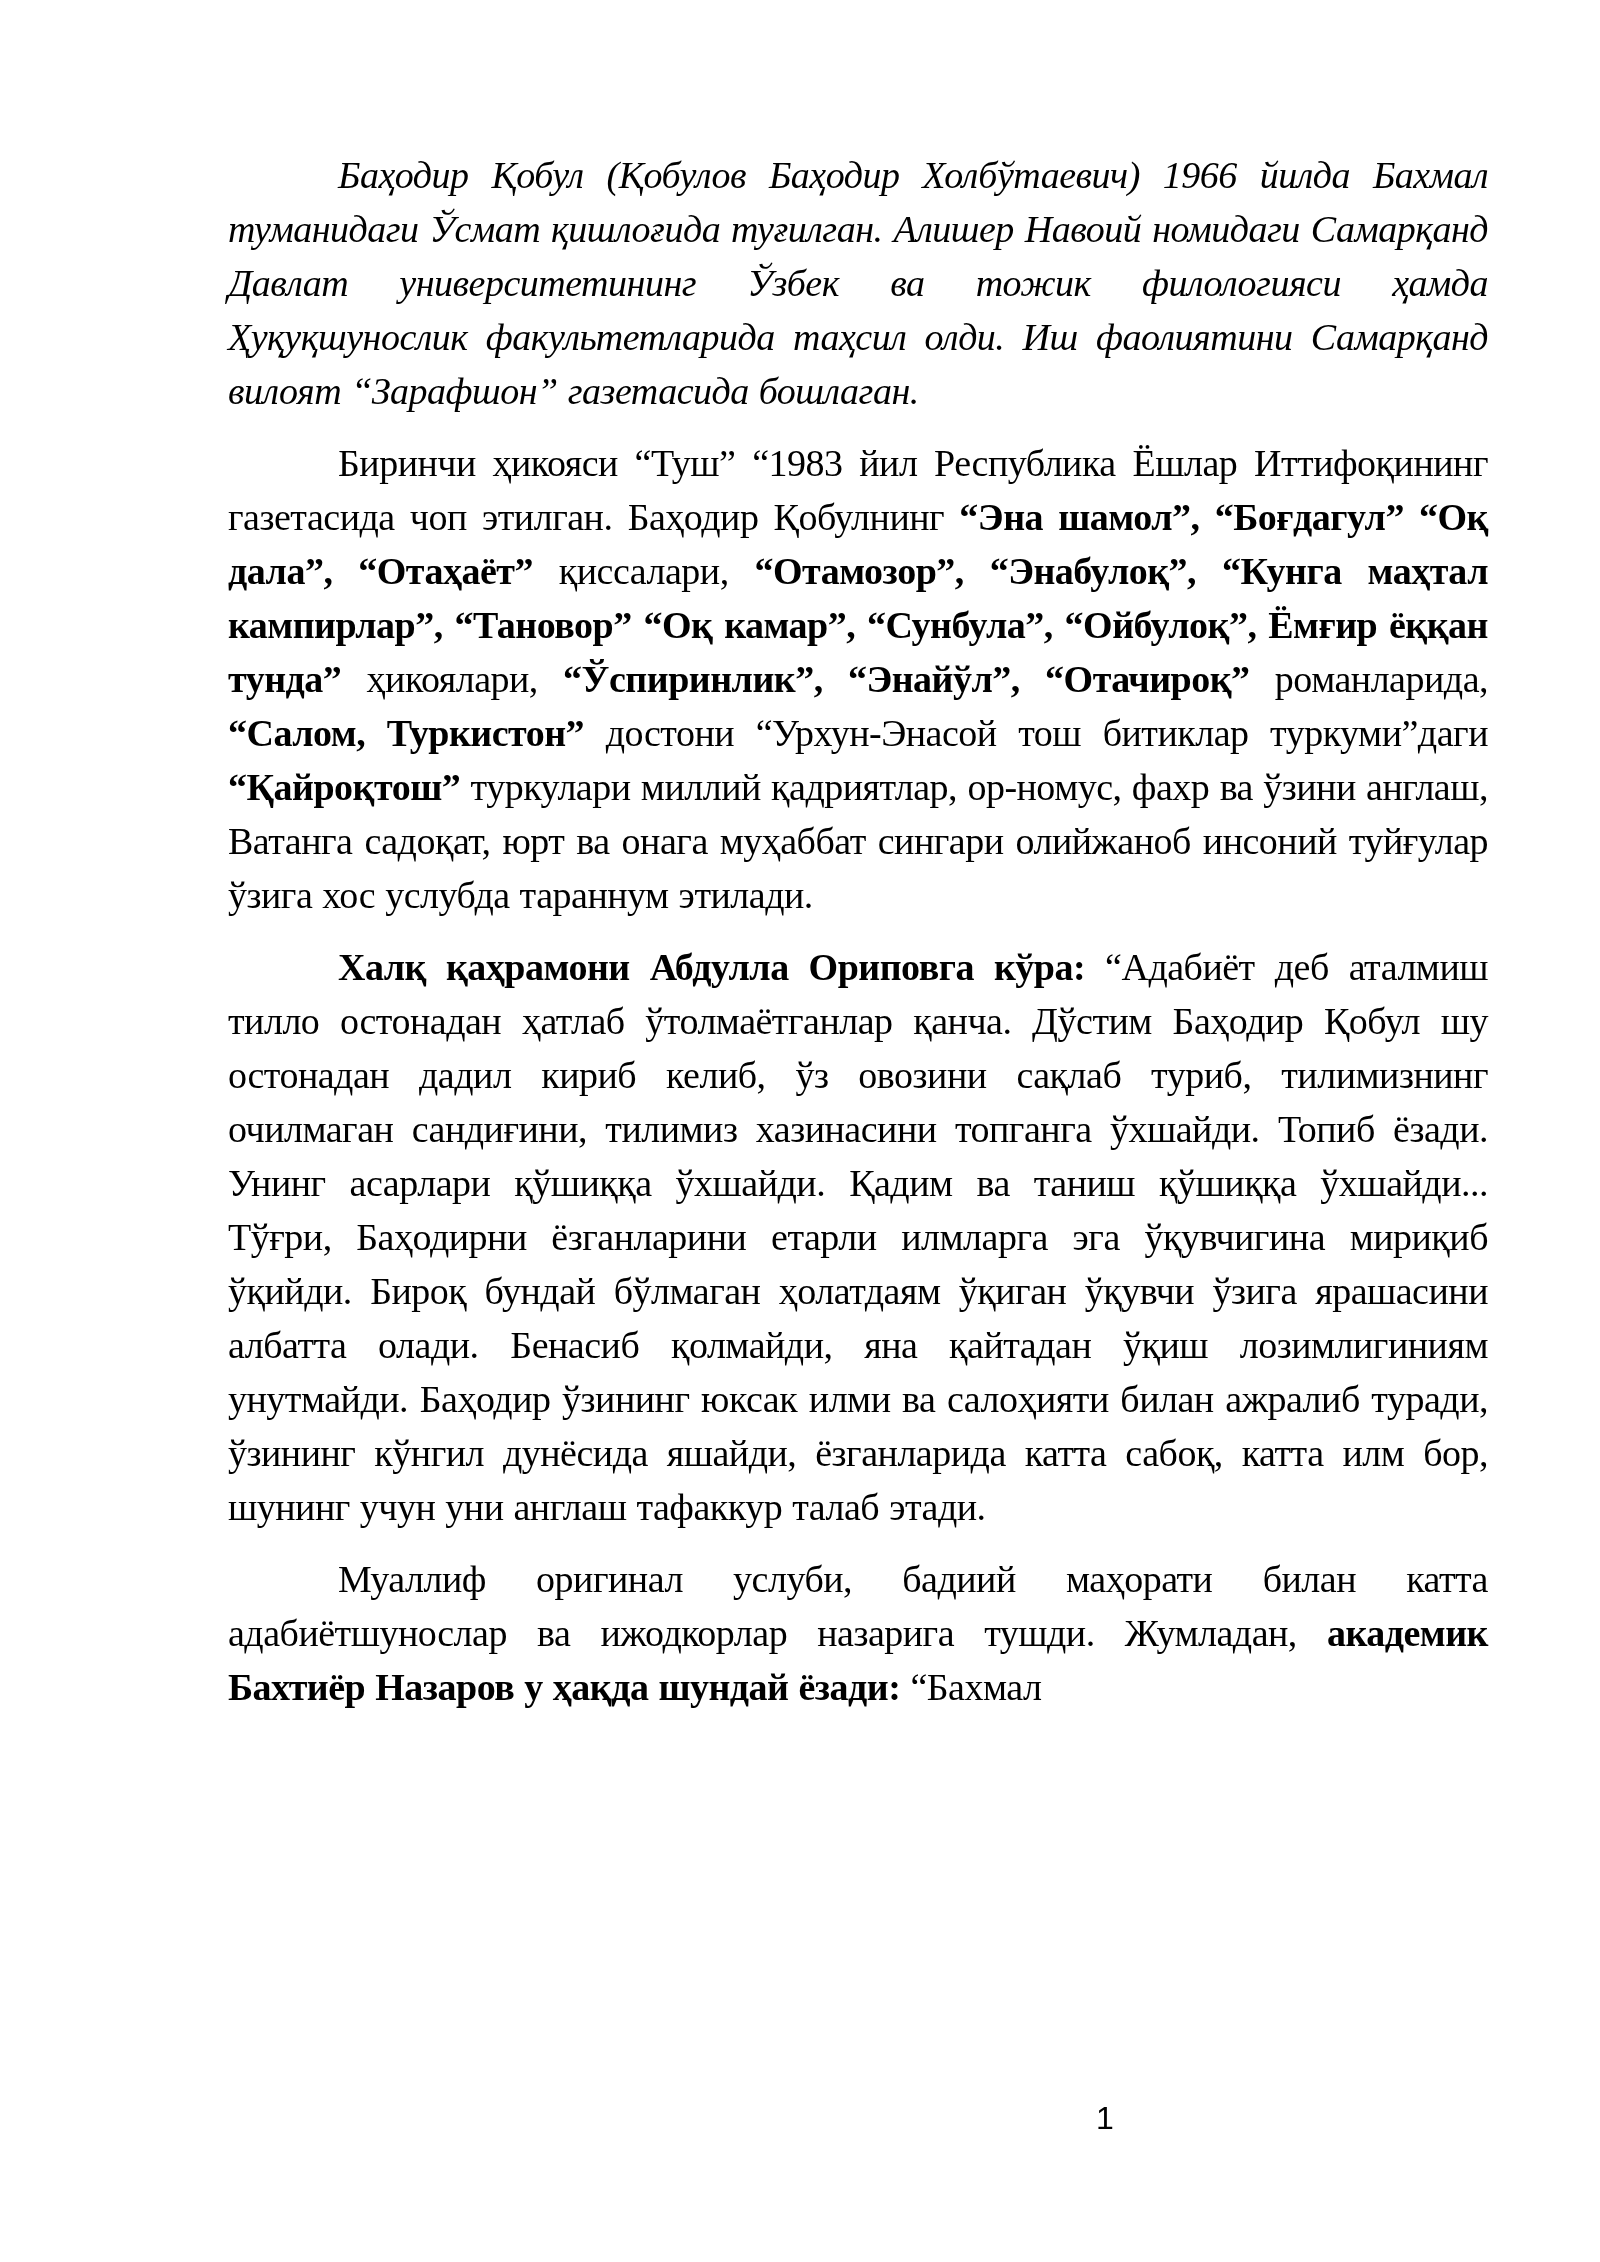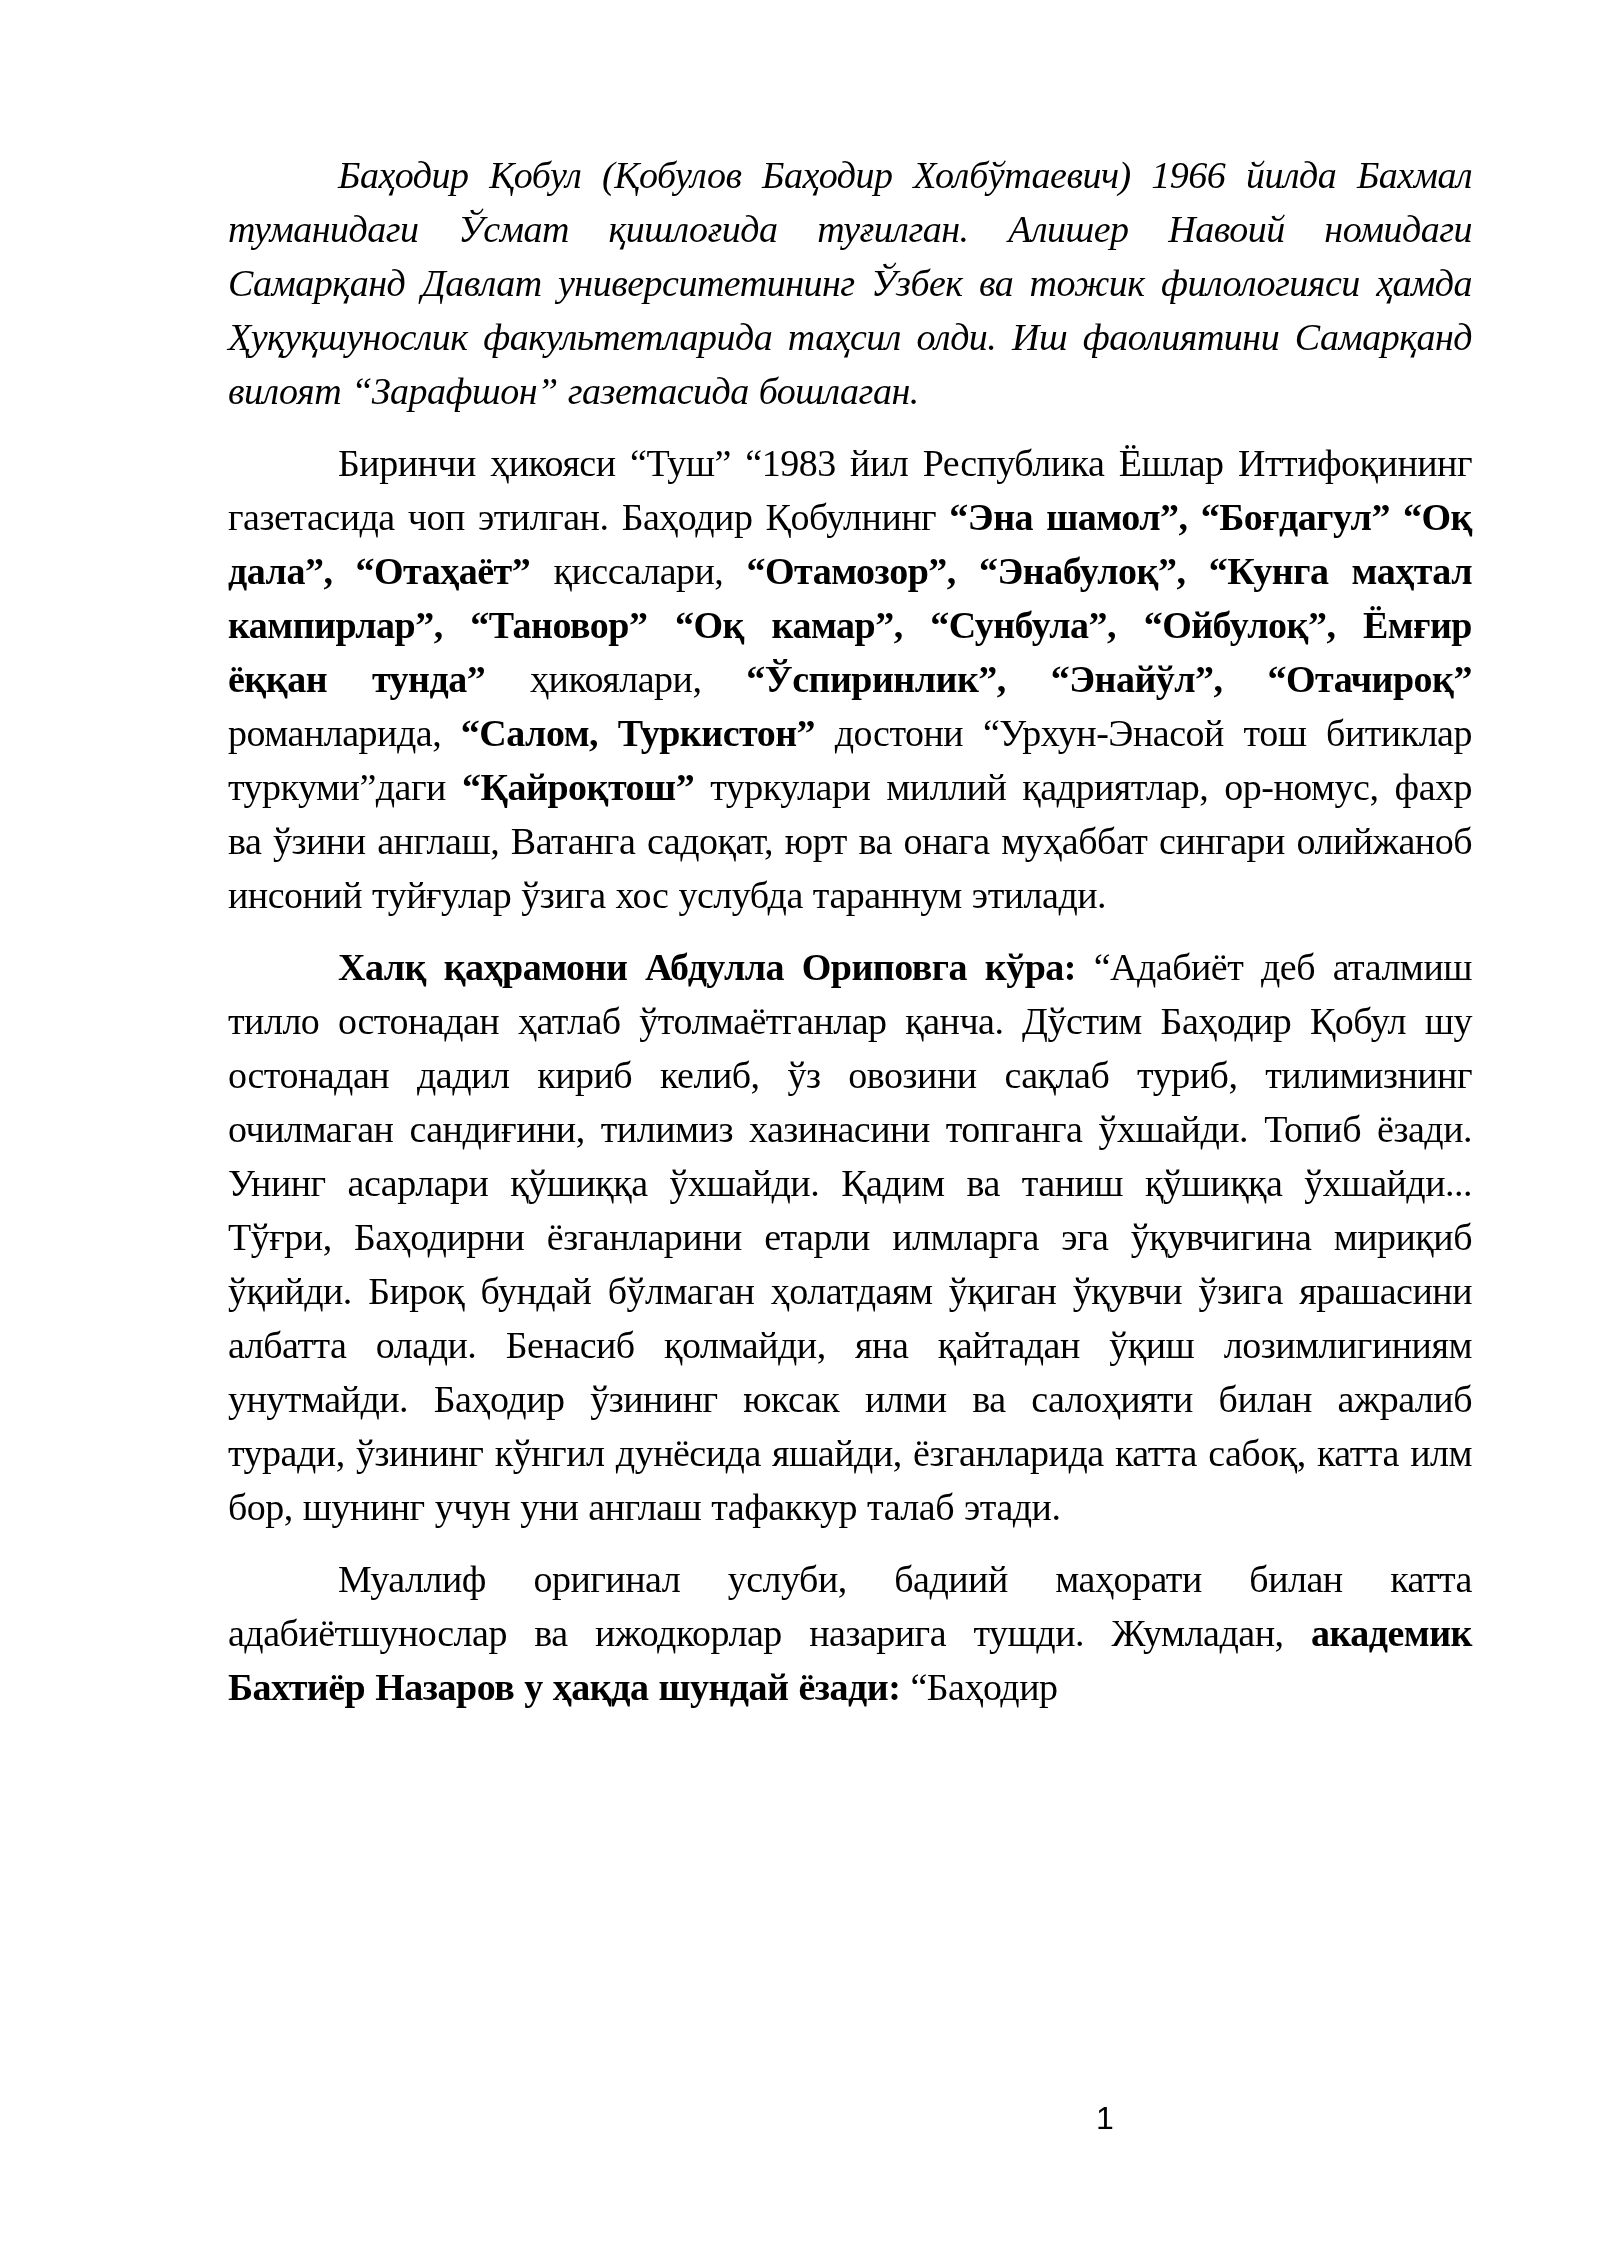--- a/index.html
+++ b/index.html
@@ -16,21 +16,21 @@
     font-family: "Liberation Serif", "DejaVu Serif", serif;
     overflow: hidden;
   }
   .content {
     position: absolute;
     left: 228px;
     top: 148px;
     width: 1260px;
   }
   .para {
-    margin: 0 16px 18px 0;
+    margin: 0 0 18px 0;
     font-size: 38px;
     line-height: 54px;
     text-align: justify;
     text-indent: 110px;
     letter-spacing: -0.5px;
     word-spacing: 1px;
   }
   .para.italic {
     font-style: italic;
   }
@@ -50,16 +50,16 @@
   }
 </style>
 </head>
 <body>
 
 <div class="page">
   <div class="content">
       <p class="para italic"><span class="run-normal">Баҳодир Қобул (Қобулов Баҳодир Холбўтаевич) 1966 йилда Бахмал туманидаги Ўсмат қишлоғида туғилган. Алишер Навоий номидаги Самарқанд Давлат университетининг Ўзбек ва тожик филологияси ҳамда Ҳуқуқшунослик  факультетларида таҳсил олди. Иш фаолиятини Самарқанд вилоят “Зарафшон” газетасида бошлаган.</span></p>
       <p class="para"><span class="run-normal">Биринчи ҳикояси “Туш” “1983 йил Республика Ёшлар Иттифоқининг газетасида чоп этилган. Баҳодир Қобулнинг </span><span class="run-bold">“Эна шамол”, “Боғдагул” “Оқ дала”, “Отаҳаёт”</span><span class="run-normal"> қиссалари, </span><span class="run-bold">“Отамозор”, “Энабулоқ”, “Кунга маҳтал кампирлар”, “Тановор” “Оқ камар”, “Сунбула”, “Ойбулоқ”, Ёмғир ёққан тунда”</span><span class="run-normal"> ҳикоялари, </span><span class="run-bold">“Ўспиринлик”, “Энайўл”, “Отачироқ”</span><span class="run-normal"> романларида, </span><span class="run-bold">“Салом, Туркистон”</span><span class="run-normal"> достони “Урхун-Энасой тош битиклар туркуми”даги </span><span class="run-bold">“Қайроқтош”</span><span class="run-normal"> туркулари миллий қадриятлар, ор-номус, фахр ва ўзини англаш, Ватанга садоқат, юрт ва онага муҳаббат сингари олийжаноб инсоний туйғулар ўзига хос услубда тараннум этилади.</span></p>
       <p class="para"><span class="run-bold">Халқ қаҳрамони Абдулла Ориповга кўра: </span><span class="run-normal">“Адабиёт деб аталмиш тилло остонадан ҳатлаб ўтолмаётганлар қанча. Дўстим Баҳодир Қобул шу остонадан дадил кириб келиб, ўз овозини сақлаб туриб, тилимизнинг очилмаган сандиғини, тилимиз хазинасини топганга ўхшайди. Топиб ёзади. Унинг асарлари  қўшиққа ўхшайди. Қадим ва таниш қўшиққа ўхшайди... Тўғри, Баҳодирни ёзганларини етарли илмларга эга ўқувчигина мириқиб ўқийди. Бироқ бундай бўлмаган ҳолатдаям ўқиган ўқувчи ўзига ярашасини албатта олади. Бенасиб қолмайди, яна қайтадан ўқиш лозимлигиниям унутмайди. Баҳодир ўзининг юксак илми ва салоҳияти билан ажралиб туради, ўзининг кўнгил дунёсида яшайди, ёзганларида катта сабоқ, катта илм бор, шунинг учун уни англаш тафаккур талаб этади.</span></p>
-      <p class="para"><span class="run-normal">Муаллиф оригинал услуби, бадиий маҳорати билан катта адабиётшунослар ва ижодкорлар назарига тушди. Жумладан, </span><span class="run-bold">академик Бахтиёр Назаров у ҳақда шундай ёзади: </span><span class="run-normal">“Баҳодир</span></p>
+      <p class="para"><span class="run-normal">Муаллиф оригинал услуби, бадиий маҳорати билан катта адабиётшунослар ва ижодкорлар назарига тушди. Жумладан, </span><span class="run-bold">академик Бахтиёр Назаров у ҳақда шундай ёзади: </span><span class="run-normal">“Бахмал</span></p>
     </div>
   <div class="page-number">1</div>
 </div>
 
 </body></html>

